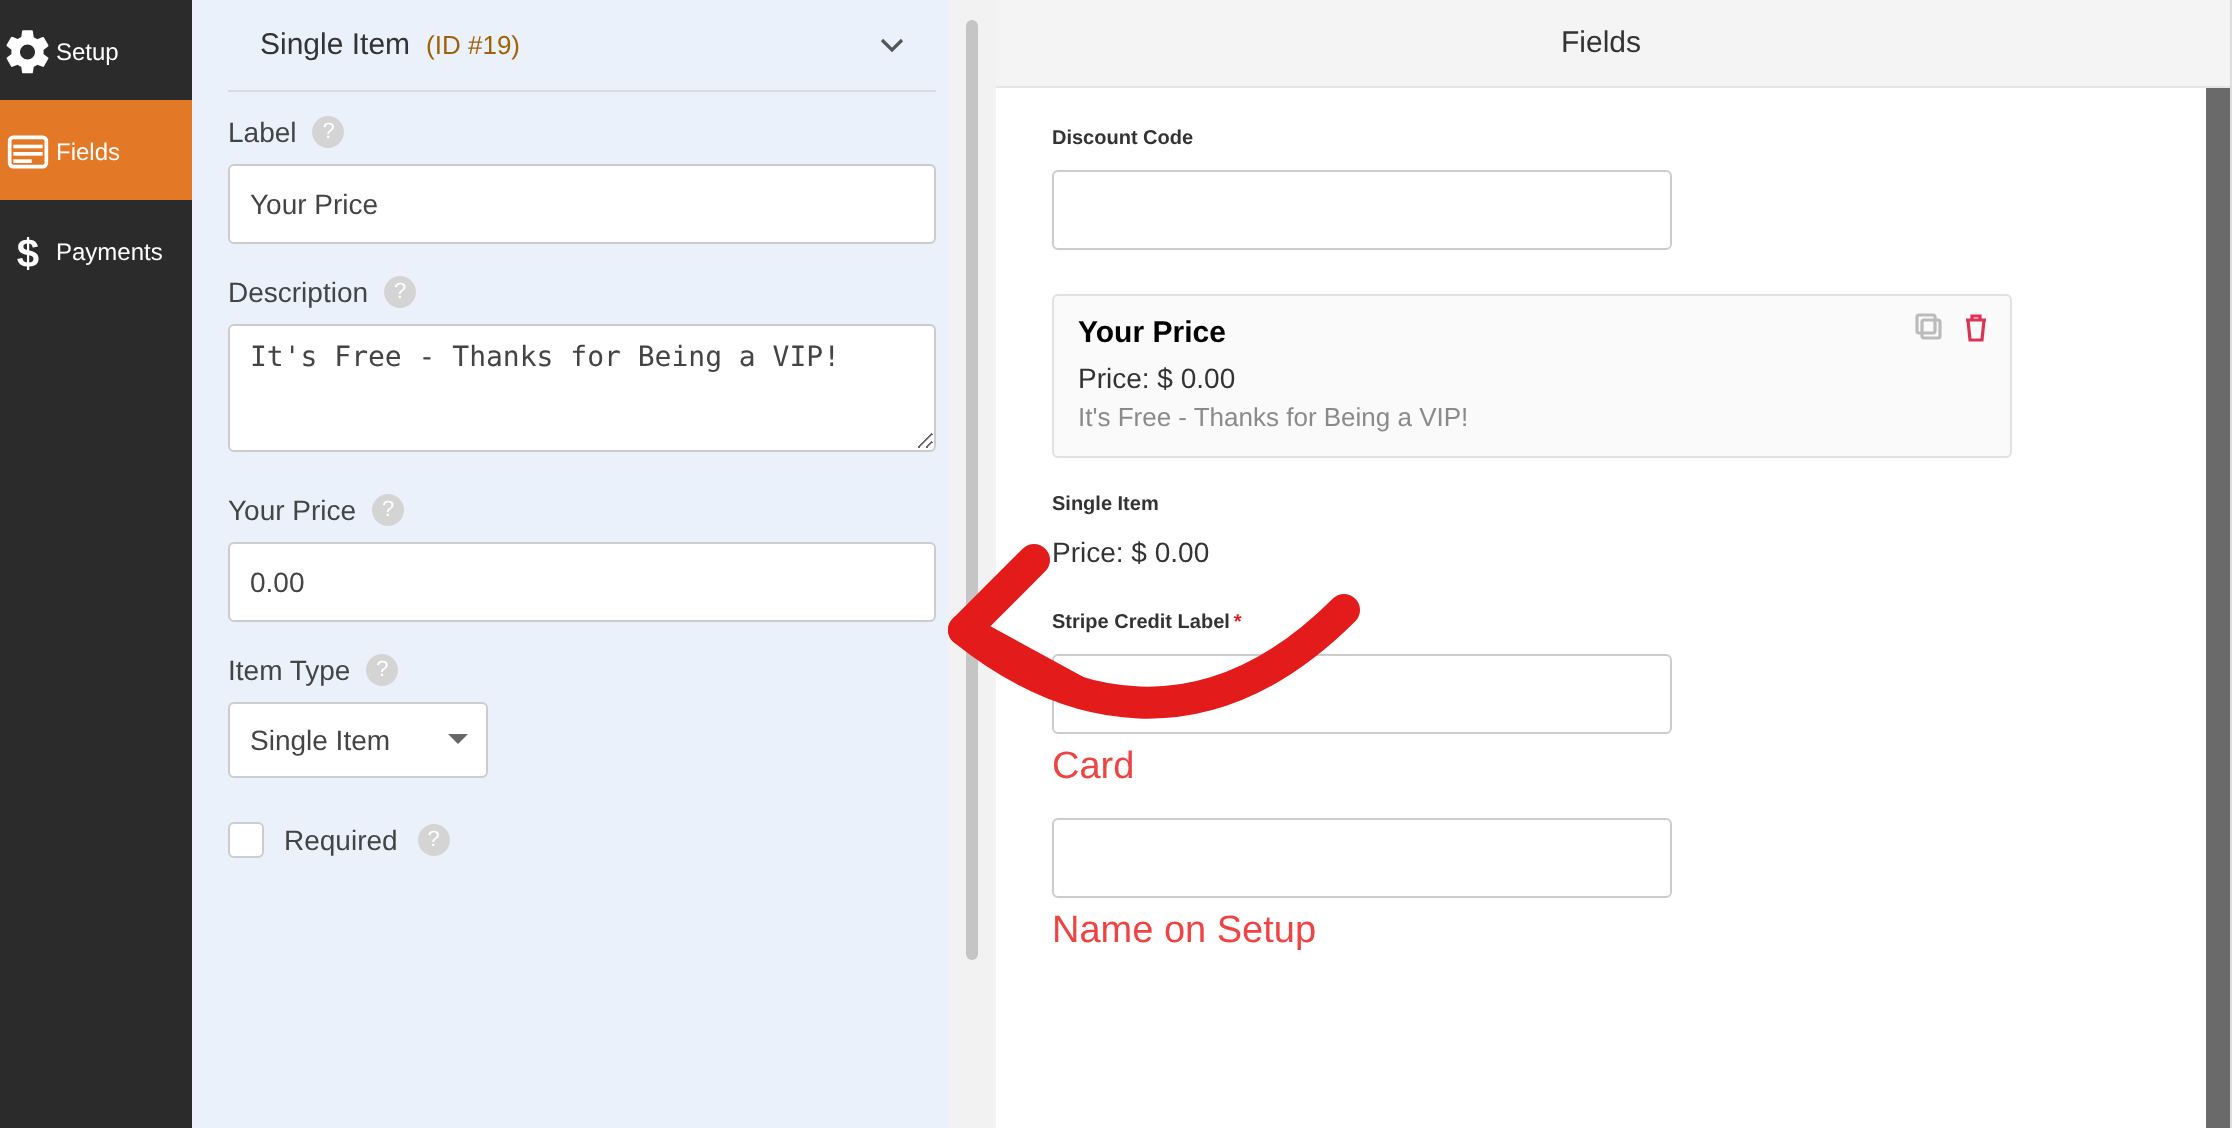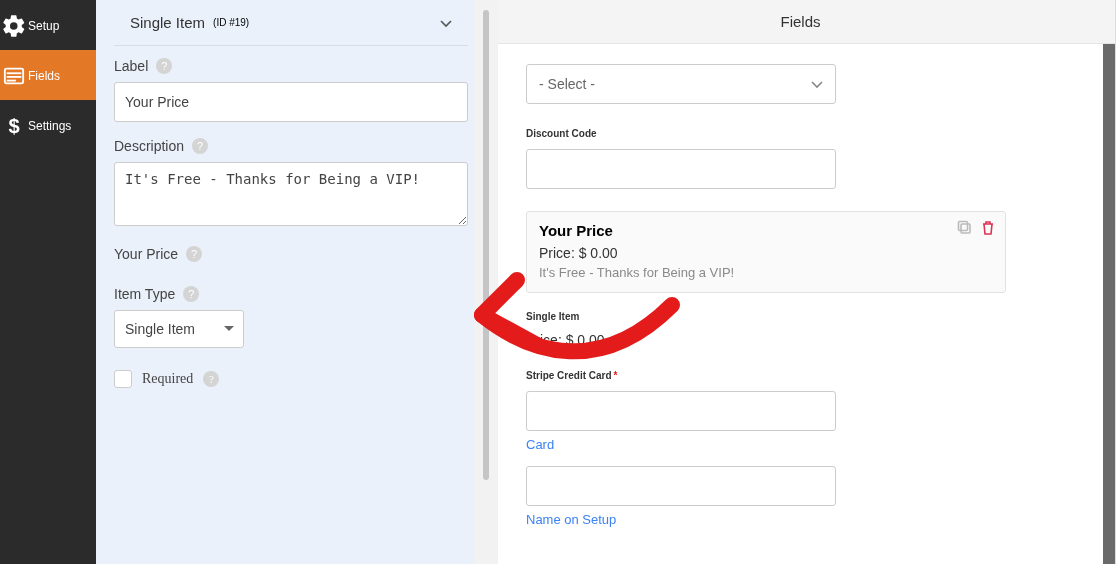--- a/index.html
+++ b/index.html
@@ -44,21 +44,21 @@
     .tab.active { background: #fff; border-right: 1px solid #e5e5e5; }
     .tab.secondary { color: #333; }
     .scrollbar-area { position: absolute; right: -12px; top: 0; bottom: 0; width: 24px; background: #f2f2f2; }
     .scrollbar-thumb { position: absolute; right: 9px; top: 10px; width: 6px; height: 470px; background: #c5c5c5; border-radius: 3px; }
 
     .section-header {
       display: flex; align-items: center; gap: 8px;
       padding: 14px 16px; font-size: 15px; color: #333;
       border-bottom: 1px solid #d9dde1; margin: 0 18px;
     }
-    .section-header .id { color: #000000; font-size: 10px; }
+    .section-header .id { color: #a16207; font-size: 13px; }
     .section-header .chev { margin-left: auto; }
 
     .field-block { padding: 12px 18px 4px; }
     .field-label-row {
       display: flex; align-items: flex-start; gap: 8px;
       font-size: 14px; color: #444; margin-bottom: 8px;
     }
     .help-dot {
       width: 16px; height: 16px; border-radius: 50%; background: #d4d4d4;
       display: inline-flex; align-items:center; justify-content:center;
@@ -77,21 +77,21 @@
       padding: 0 30px 0 10px; font-size: 14px; background: #fff; color: #444;
       appearance: none; position: relative;
     }
     .select-wrap { position: relative; display: inline-block; }
     .select-wrap::after {
       content: ''; position: absolute; right: 10px; top: 16px;
       border-left: 5px solid transparent; border-right: 5px solid transparent;
       border-top: 5px solid #666;
     }
 
-    .check-row { display: flex; align-items: center; gap: 10px; padding-top: 6px; font-family: Liberation Serif, serif; }
+    .check-row { display: flex; align-items: center; gap: 10px; padding-top: 6px; }
     .chk {
       width: 18px; height: 18px; border: 1px solid #ccc; border-radius: 3px; background:#fff;
     }
 
     
     .preview-col {
       flex: 1; display:flex; flex-direction: column; background: #fff;
     }
     .preview-header {
       height: 44px; background: #f4f4f4;
@@ -114,21 +114,21 @@
     .pv-card {
       border: 1px solid #e2e2e2; background: #fafafa; border-radius: 3px;
       padding: 10px 12px 12px; margin-bottom: 18px; position: relative;
       width: 480px;
     }
     .pv-card .title { font-weight: 700; font-size: 15px; }
     .pv-card .row { font-size: 14px; color: #333; margin-top: 6px; }
     .pv-card .desc { font-size: 13px; color: #8a8a8a; margin-top: 4px; }
     .pv-card .actions { position: absolute; right: 10px; top: 8px; display: flex; gap: 8px; }
 
-    .pv-sub { font-size: 13px; color: #3b82f6; margin-top: 6px; }
+    .pv-sub { font-size: 19px; color: #ef4444; margin-top: 6px; }
     .req { color: #e02020; margin-left: 2px; }
 
     .arrow-svg { position: absolute; left: 306px; top: 245px; pointer-events: none; }
 
   </style>
 </head>
 <body>
 
 <div class="sidebar">
   <div class="side-item">
@@ -149,21 +149,21 @@
         </svg>
     </span>
     <span>Fields</span>
   </div>
   <div class="side-item">
     <span class="side-icon">
       <svg viewBox="0 0 24 24" width="22" height="26" fill="#fff">
           <text x="12" y="20" text-anchor="middle" font-size="22" font-weight="bold" fill="#fff">$</text>
         </svg>
     </span>
-    <span>Settings</span>
+    <span>Payments</span>
   </div>
 </div>
 
 <div class="middle">
 
   <div class="left-panel">
 
     <div class="section-header">
       <span>Single Item</span>
       <span class="id">(ID #19)</span>
@@ -188,20 +188,21 @@
         <span class="help-dot">?</span>
       </div>
       <textarea class="txt-area" style="">It's Free - Thanks for Being a VIP!</textarea>
     </div>
 
     <div class="field-block">
       <div class="field-label-row">
         <span>Your Price</span>
         <span class="help-dot">?</span>
       </div>
+      <input class="txt-input" value="0.00" style="">
     </div>
 
     <div class="field-block">
       <div class="field-label-row">
         <span>Item Type</span>
         <span class="help-dot">?</span>
       </div>
       <span class="select-wrap">
         <select class="select-small">
           <option>Single Item</option>
@@ -222,28 +223,20 @@
     </div>
   </div>
 
   <div class="preview-col">
     <div class="preview-header">
       <span>Fields</span>
     </div>
     <div class="preview-gutter">
       <div class="preview-body">
 
-        <div class="pv-select">
-          <span>- Select -</span>
-          <span>
-            <svg width="12" height="8">
-                <path d="M1 1l5 5 5-5" fill="none" stroke="#888" stroke-width="1.6"></path>
-              </svg>
-          </span>
-        </div>
 
         <div class="pv-label">Discount Code</div>
         <div class="pv-input"></div>
 
         <div class="pv-card">
           <div class="actions">
             <span>
               <svg width="16" height="16" fill="none" stroke="#bbb" stroke-width="1.6">
                   <rect x="4" y="4" width="9" height="9" rx="1"></rect>
                   <rect x="1.5" y="1.5" width="9" height="9" rx="1"></rect>
@@ -257,21 +250,21 @@
           </div>
           <div class="title">Your Price</div>
           <div class="row">Price: $ 0.00</div>
           <div class="desc">It's Free - Thanks for Being a VIP!</div>
         </div>
 
         <div class="pv-label">Single Item</div>
         <div style="font-size:14px;color:#333;margin-bottom:22px;">Price: $ 0.00</div>
 
         <div class="pv-label">
-          <span>Stripe Credit Card</span><span class="req">*</span>
+          <span>Stripe Credit Label</span><span class="req">*</span>
         </div>
         <div class="pv-input" style="margin-bottom:4px;"></div>
         <div class="pv-sub">Card</div>
 
         <div class="pv-input" style="margin-top:14px;margin-bottom:4px;"></div>
         <div class="pv-sub">Name on Setup</div>
 
       </div>
     </div>
   </div>

